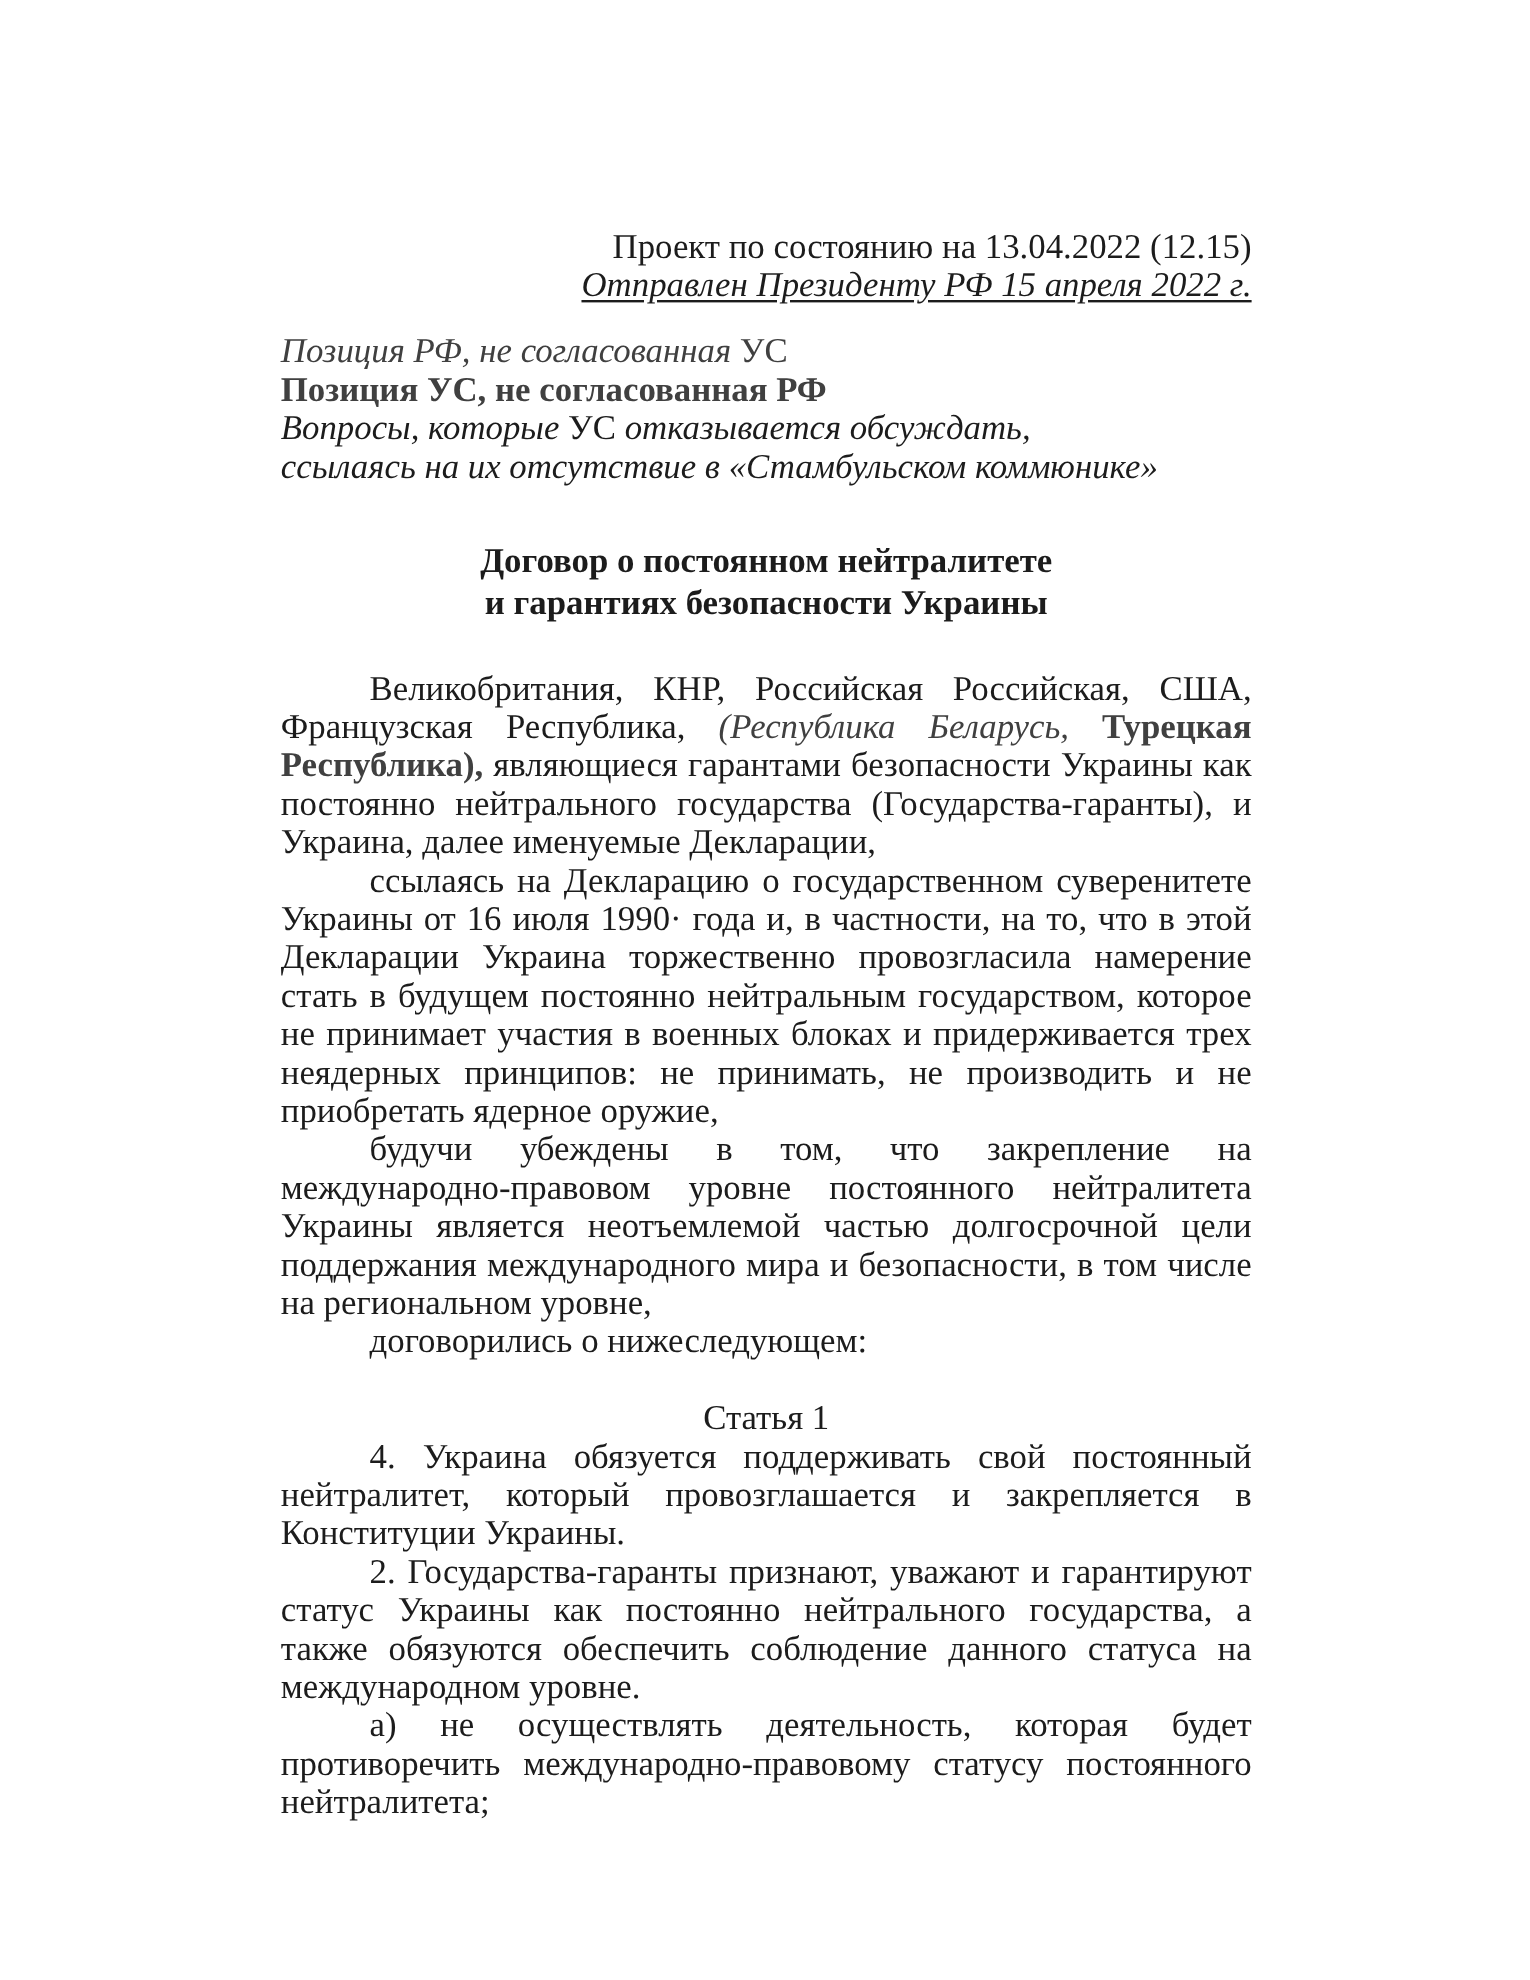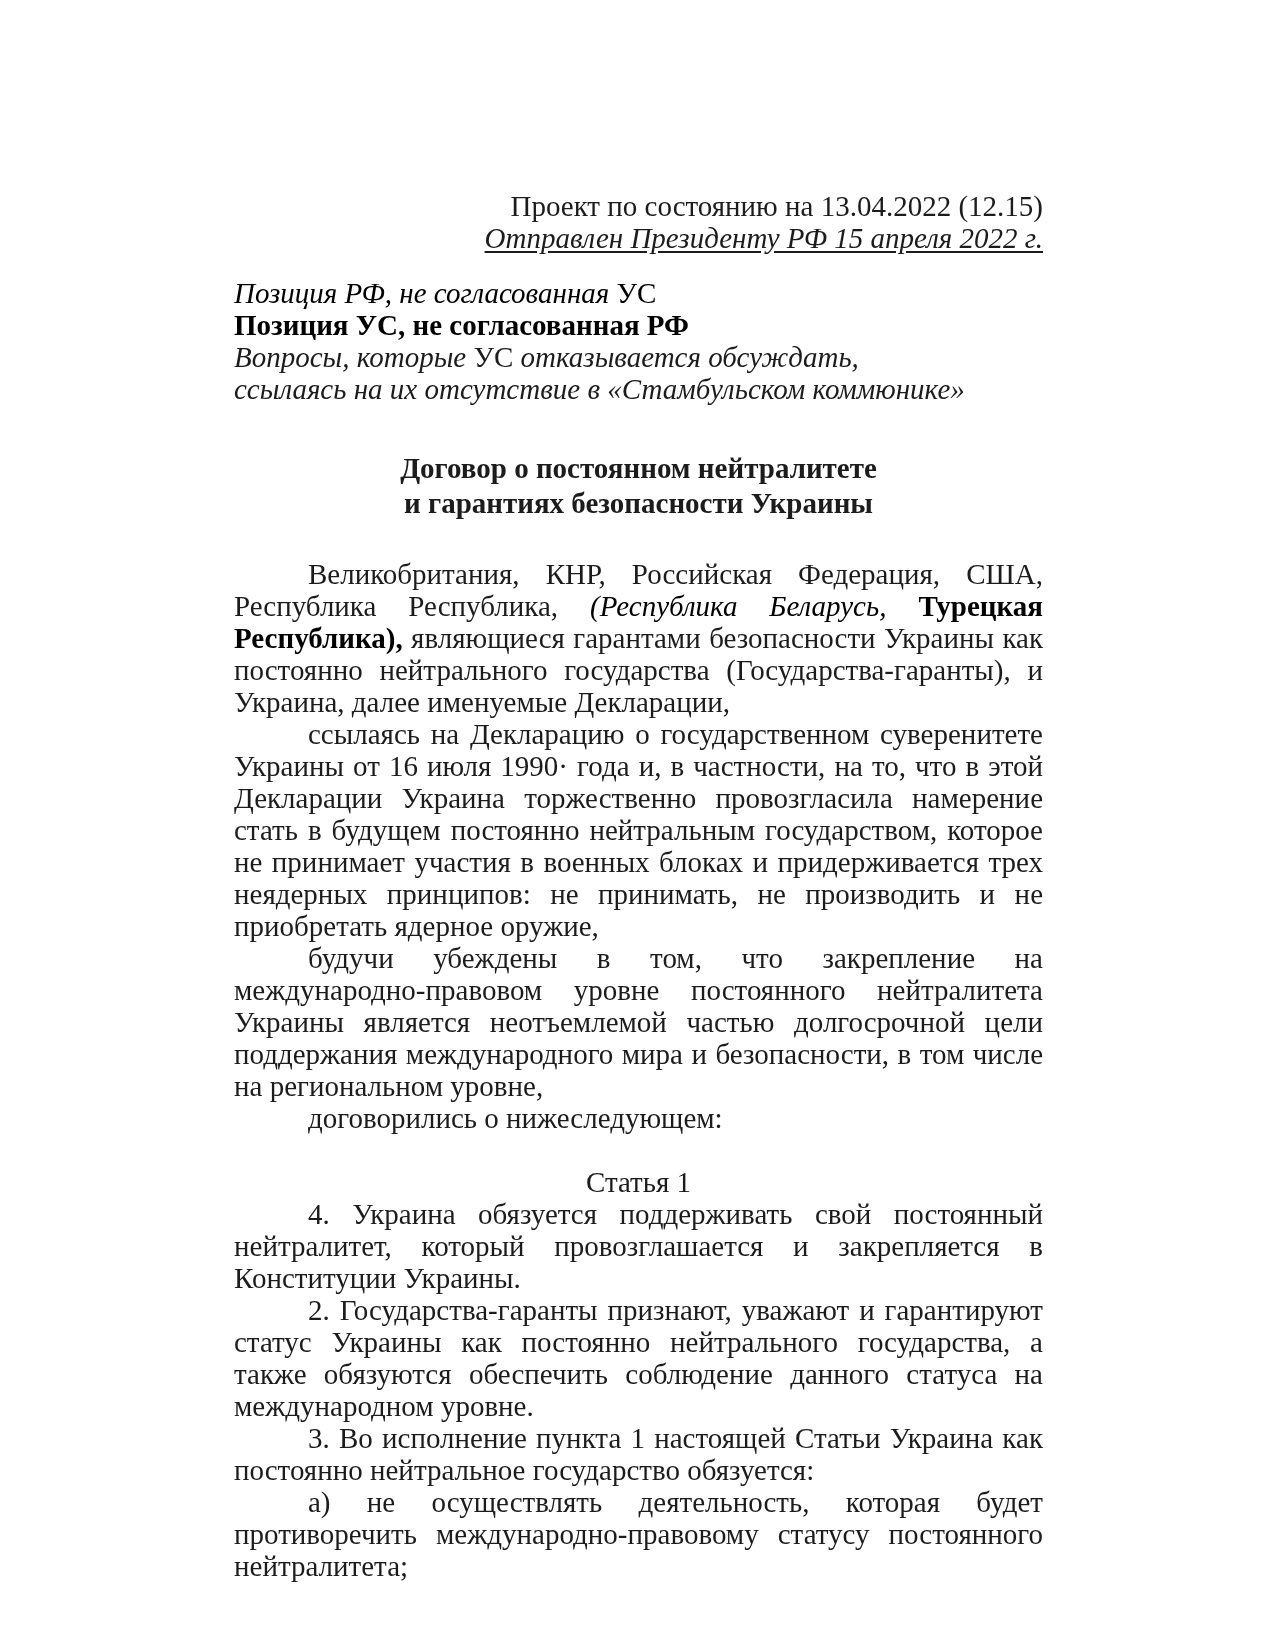--- a/index.html
+++ b/index.html
@@ -15,21 +15,21 @@
     padding: 190px 232px 0 234px;
     overflow: hidden;
     font-size: 29px;
     line-height: 32px;
   }
   .doc-header { text-align: right; }
   .hdr-line { white-space: nowrap; }
   .u-italic { font-style: italic; }
   .u-underline { text-decoration: underline; text-underline-offset: 3px; }
   .u-bold { font-weight: bold; }
-  .u-red { color: #000000; }
+  .u-red { color: #404040; }
   .u-upright { font-style: normal; }
 
   .legend { margin-top: 23px; }
   .legend-line { white-space: nowrap; }
 
   .doc-title {
     margin-top: 46px;
     text-align: center;
     font-weight: bold;
     line-height: 35px;
@@ -64,33 +64,32 @@
     <div class="legend-line u-italic">ссылаясь на их отсутствие в «Стамбульском коммюнике»</div>
   </div>
 
   <div class="doc-title">
     <div>Договор о постоянном нейтралитете</div>
     <div>и гарантиях безопасности Украины</div>
   </div>
 
   <div class="body-text">
 
-    <p><span>Великобритания, КНР, Российская Федерация, США, Республика Республика, </span><span class="u-red u-italic">(Республика Беларусь, </span><span class="u-red u-bold">Турецкая Республика),</span><span> являющиеся гарантами безопасности Украины как постоянно нейтрального государства (Государства-гаранты), и Украина, далее именуемые Декларации,</span></p>
+    <p><span>Великобритания, КНР, Российская Российская, США, Французская Республика, </span><span class="u-red u-italic">(Республика Беларусь, </span><span class="u-red u-bold">Турецкая Республика),</span><span> являющиеся гарантами безопасности Украины как постоянно нейтрального государства (Государства-гаранты), и Украина, далее именуемые Декларации,</span></p>
 
     <p>ссылаясь на Декларацию о государственном суверенитете Украины от 16 июля 1990· года и, в частности, на то, что в этой Декларации Украина торжественно провозгласила намерение стать в будущем постоянно нейтральным государством, которое не принимает участия в военных блоках и придерживается трех неядерных принципов: не принимать, не производить и не приобретать ядерное оружие,</p>
 
     <p>будучи убеждены в том, что закрепление на международно-правовом уровне постоянного нейтралитета Украины является неотъемлемой частью долгосрочной цели поддержания международного мира и безопасности, в том числе на региональном уровне,</p>
 
     <p>договорились о нижеследующем:</p>
 
     <div class="article-heading">Статья 1</div>
 
     <p>4. Украина обязуется поддерживать свой постоянный нейтралитет, который провозглашается и закрепляется в Конституции Украины.</p>
 
     <p>2. Государства-гаранты признают, уважают и гарантируют статус Украины как постоянно нейтрального государства, а также обязуются обеспечить соблюдение данного статуса на международном уровне.</p>
 
-    <p>3. Во исполнение пункта 1 настоящей Статьи Украина как постоянно нейтральное государство обязуется:</p>
 
     <p>а) не осуществлять деятельность, которая будет противоречить международно-правовому статусу постоянного нейтралитета;</p>
 
   </div>
 
 </div>
 
 </body></html>

